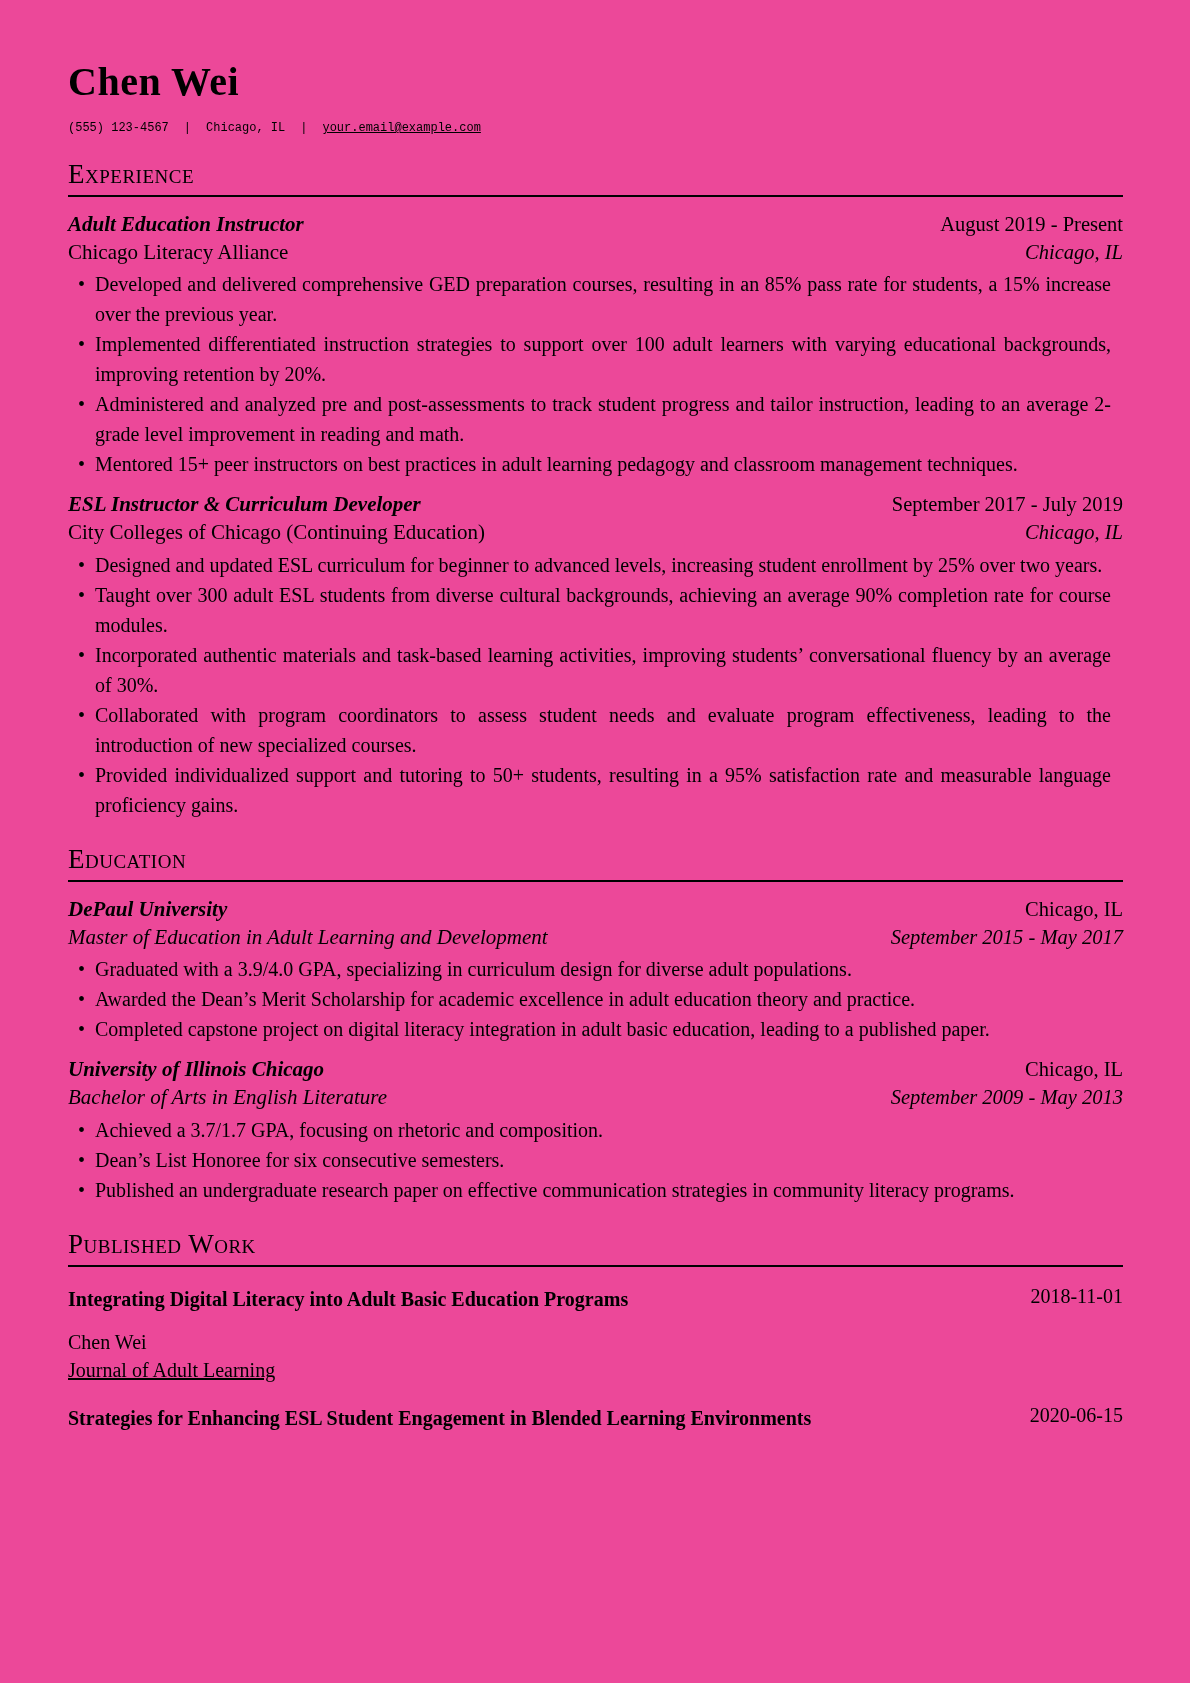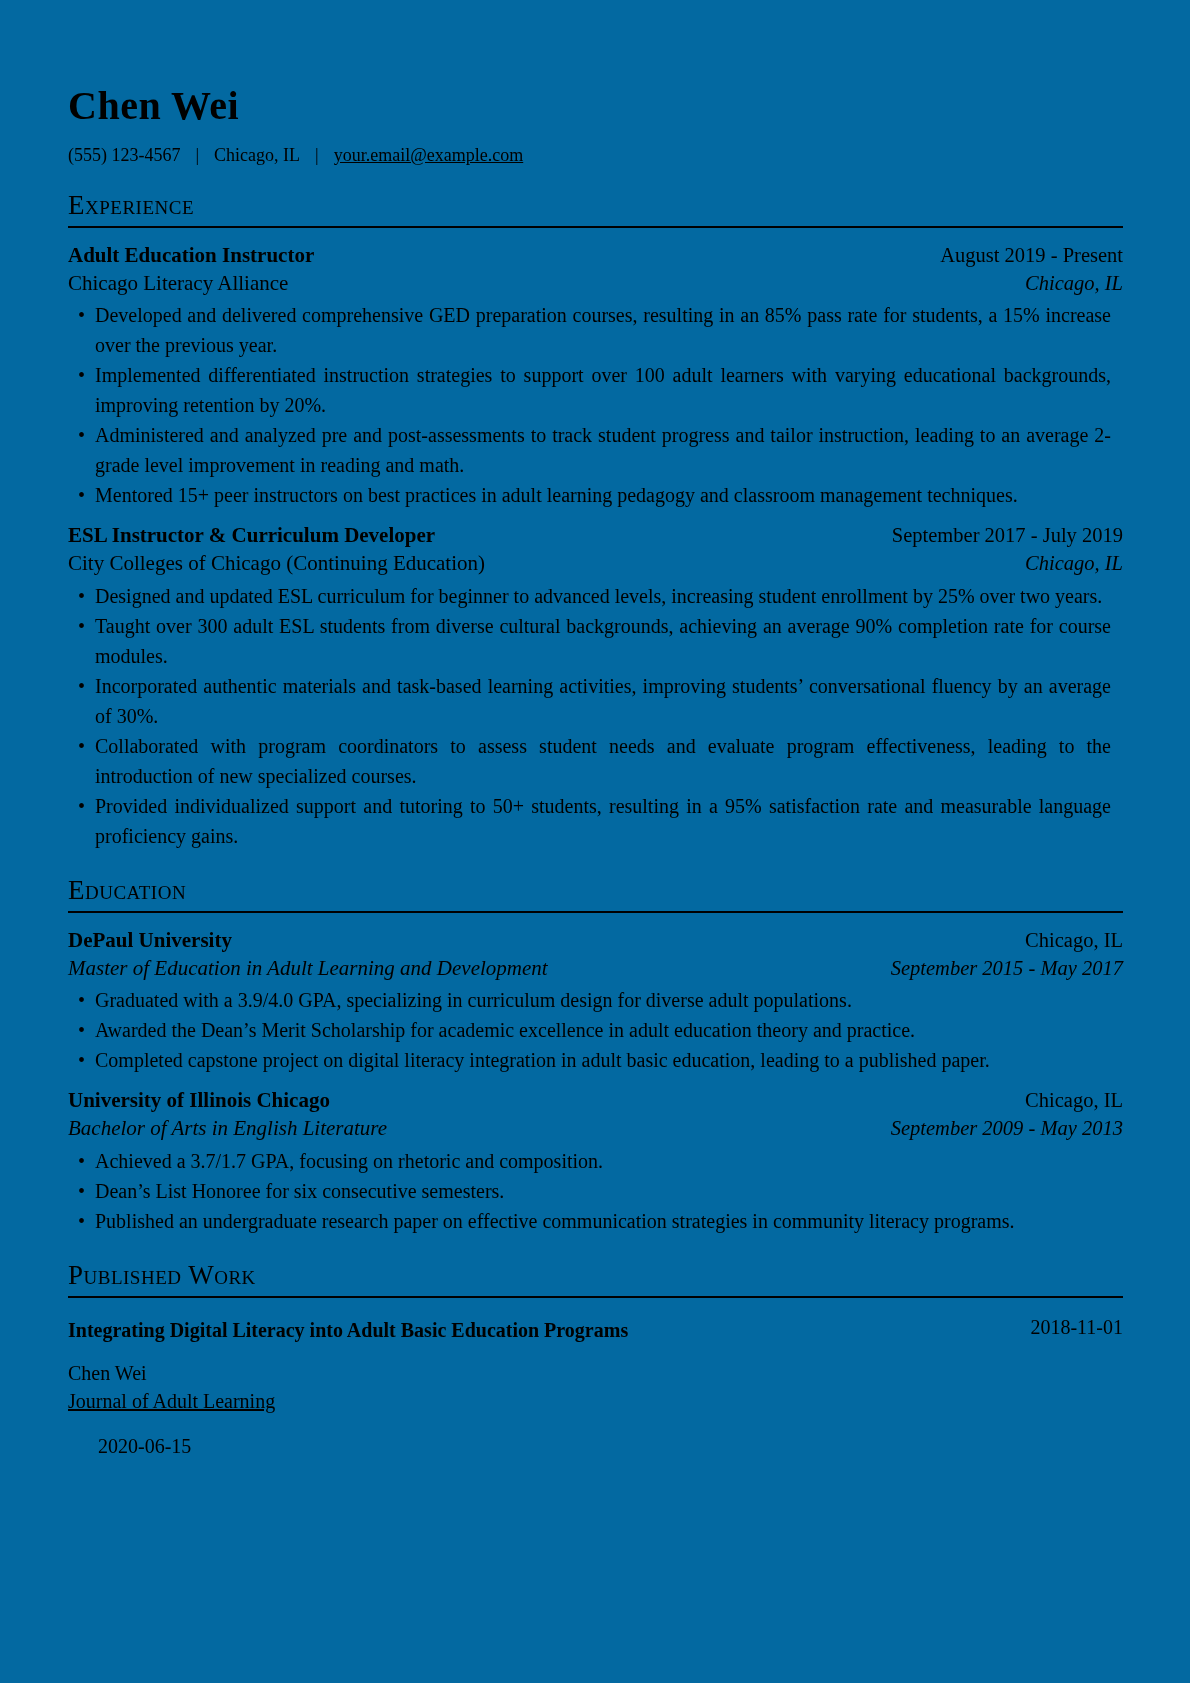--- a/index.html
+++ b/index.html
@@ -5,35 +5,36 @@
   * { box-sizing: border-box; }
   html, body { margin: 0; padding: 0; background: #ffffff; }
   body {
     font-family: "Liberation Serif", "DejaVu Serif", serif;
     color: #000;
     width: 1190px;
   }
   .page {
     width: 1190px;
     height: 1683px;
-    padding: 72px 67px 40px 68px;
+    padding: 48px 67px 40px 68px;
     overflow: hidden;
-    background: #0369a1;
+    background: #ec4899;
   }
   
   .name {
     font-size: 40px;
     font-weight: bold;
     margin: 10px 0 16px 0;
     letter-spacing: 0.5px;
   }
   .contact {
-    font-size: 18px;
+    font-size: 12px;
     margin-bottom: 16px;
     white-space: nowrap;
+    font-family: Liberation Mono, monospace;
   }
   .contact .sep { margin: 0 15px; font-weight: normal; }
   .email-link { color: #000; text-decoration: underline; cursor: pointer; }
 
   
   .sec-title {
     font-variant: small-caps;
     font-weight: normal;
     font-size: 27px;
     letter-spacing: 0.5px;
@@ -44,21 +45,21 @@
   .sec-body { padding-top: 8px; }
 
   
   .row {
     display: flex;
     justify-content: space-between;
     align-items: baseline;
     font-size: 21px;
     line-height: 1.32;
   }
-  .bold { font-weight: bold; }
+  .bold { font-weight: bold; font-style: italic; }
   .italic { font-style: italic; }
   .row .right { text-align: center; white-space: nowrap; padding-left: 24px; font-size: 20.5px; }
 
   
   ul.bullets {
     list-style: none;
     margin: 3px 12px 12px 0;
     padding: 0;
   }
   ul.bullets li {
@@ -180,18 +181,19 @@
       <div class="pub-title-row">
         <span class="pub-title">Integrating Digital Literacy into Adult Basic Education Programs</span>
         <span class="pub-date">2018-11-01</span>
       </div>
       <div class="pub-author">Chen Wei</div>
       <a class="pub-journal">Journal of Adult Learning</a>
     </div>
 
     <div class="pub">
       <div class="pub-title-row">
+        <span class="pub-title">Strategies for Enhancing ESL Student Engagement in Blended Learning Environments</span>
         <span class="pub-date">2020-06-15</span>
       </div>
     </div>
   </div>
 
 </div>
 
 </body></html>

